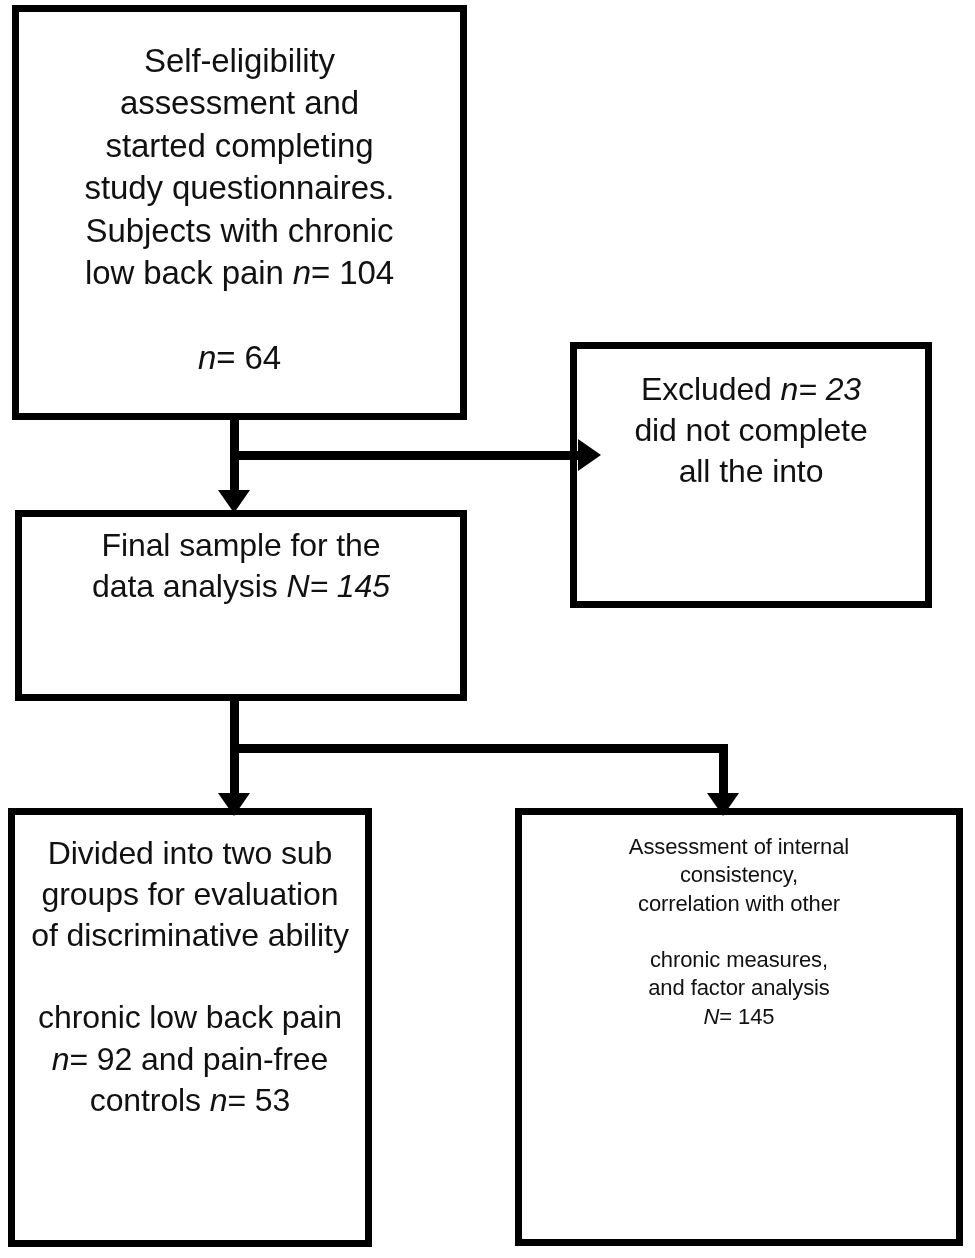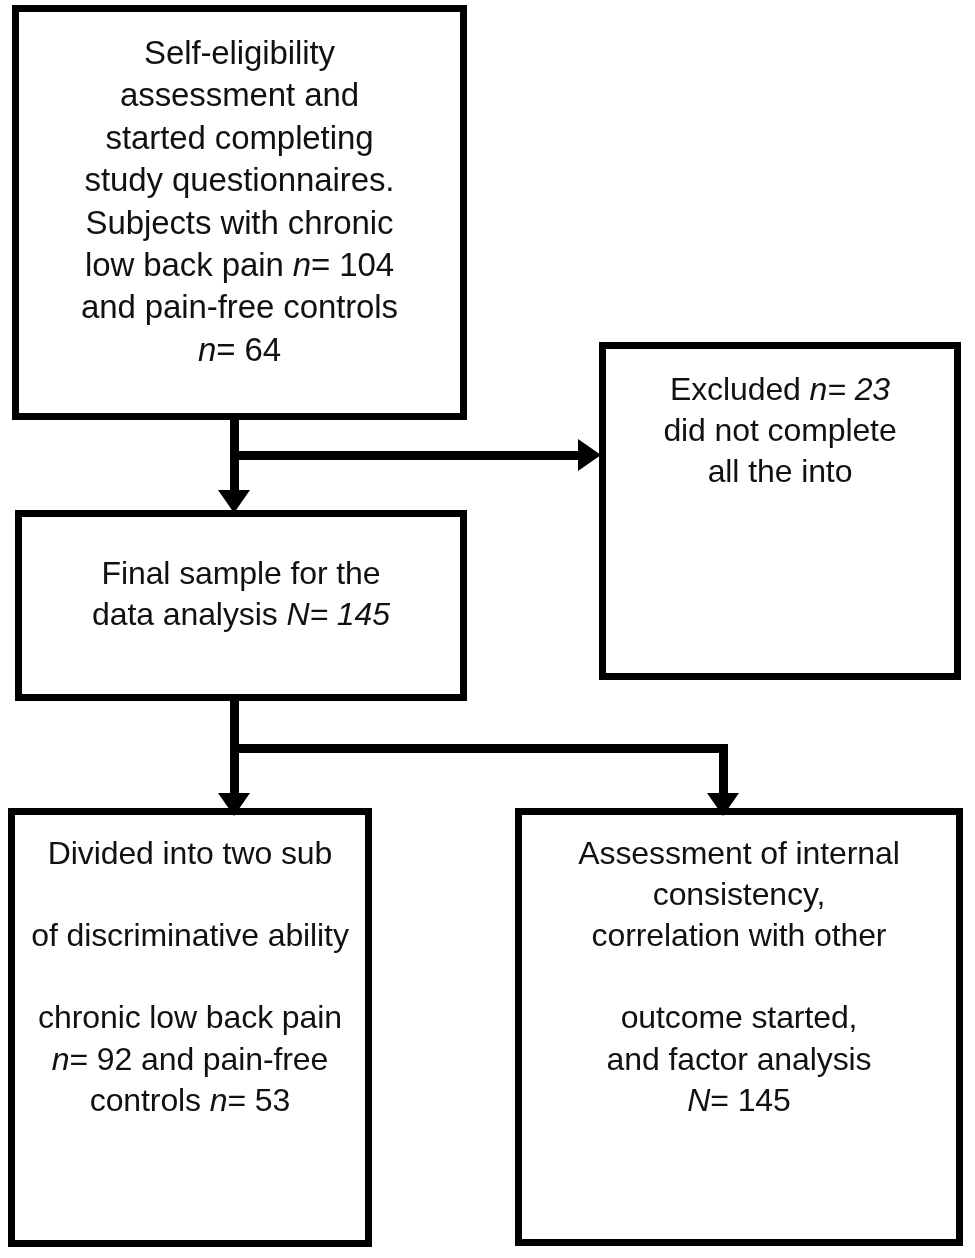--- a/index.html
+++ b/index.html
@@ -30,41 +30,41 @@
     display: block;
     padding: 10px 8px 0 8px;
     line-height: 1.285;
     letter-spacing: -0.1px;
   }
 
   
   #box-enrollment {
     left: 12px;  top: 5px;   width: 455px; height: 415px;
   }
-  #box-enrollment .box-text { font-size: 33px; padding-top: 20px; }
+  #box-enrollment .box-text { font-size: 33px; padding-top: 28px; }
 
   #box-excluded {
-    left: 599px; top: 342px; width: 362px; height: 338px;
+    left: 570px; top: 342px; width: 362px; height: 266px;
   }
   #box-excluded .box-text { font-size: 32px; padding-top: 20px; }
 
   #box-final-sample {
     left: 15px;  top: 510px; width: 452px; height: 191px;
   }
-  #box-final-sample .box-text { font-size: 32px; padding-top: 36px; }
+  #box-final-sample .box-text { font-size: 32px; padding-top: 8px; }
 
   #box-subgroups {
     left: 8px;   top: 808px; width: 364px; height: 439px;
   }
   #box-subgroups .box-text { font-size: 32px; padding-top: 18px; }
 
   #box-psychometrics {
     left: 515px; top: 808px; width: 448px; height: 438px;
   }
-  #box-psychometrics .box-text { font-size: 32px; padding-top: 18px; }
+  #box-psychometrics .box-text { font-size: 22px; padding-top: 18px; }
 
   
   .conn {
     position: absolute;
     background: #000000;
   }
   .arrowhead-down {
     position: absolute;
     width: 0; height: 0;
     border-left: 16px solid transparent;
@@ -102,21 +102,21 @@
 <div id="canvas">
 
   <div class="flow-box" id="box-enrollment">
     <span class="box-text">
       <span>Self-eligibility</span><br>
       <span>assessment and</span><br>
       <span>started completing</span><br>
       <span>study questionnaires.</span><br>
       <span>Subjects with chronic</span><br>
       <span>low back pain <span class="it">n</span>= 104</span><br>
-      <span>and pain-free controls</span><br>
+      <br>
       <span><span class="it">n</span>= 64</span>
     </span>
   </div>
 
   <div class="flow-box" id="box-excluded">
     <span class="box-text">
       <span>Excluded <span class="it">n= 23</span></span><br>
       <span>did not complete</span><br>
       <span>all the into</span><br>
     </span>
@@ -125,36 +125,36 @@
   <div class="flow-box" id="box-final-sample">
     <span class="box-text">
       <span>Final sample for the</span><br>
       <span>data analysis <span class="it">N= 145</span></span>
     </span>
   </div>
 
   <div class="flow-box" id="box-subgroups">
     <span class="box-text">
       <span>Divided into two sub</span><br>
-      <br>
+      <span>groups for evaluation</span><br>
       <span>of discriminative ability</span><br>
       <br>
       <span>chronic low back pain</span><br>
       <span><span class="it">n</span>= 92 and pain-free</span><br>
       <span>controls <span class="it">n</span>= 53</span>
     </span>
   </div>
 
   <div class="flow-box" id="box-psychometrics">
     <span class="box-text">
       <span>Assessment of internal</span><br>
       <span>consistency,</span><br>
       <span>correlation with other</span><br>
       <br>
-      <span>outcome started,</span><br>
+      <span>chronic measures,</span><br>
       <span>and factor analysis</span><br>
       <span><span class="it">N</span>= 145</span>
     </span>
   </div>
 
   <div class="conn" id="conn-enroll-stem"></div>
   <div class="arrowhead-down" id="conn-enroll-arrow"></div>
 
   <div class="conn" id="conn-excluded-line"></div>
   <div class="arrowhead-right" id="conn-excluded-arrow"></div>

